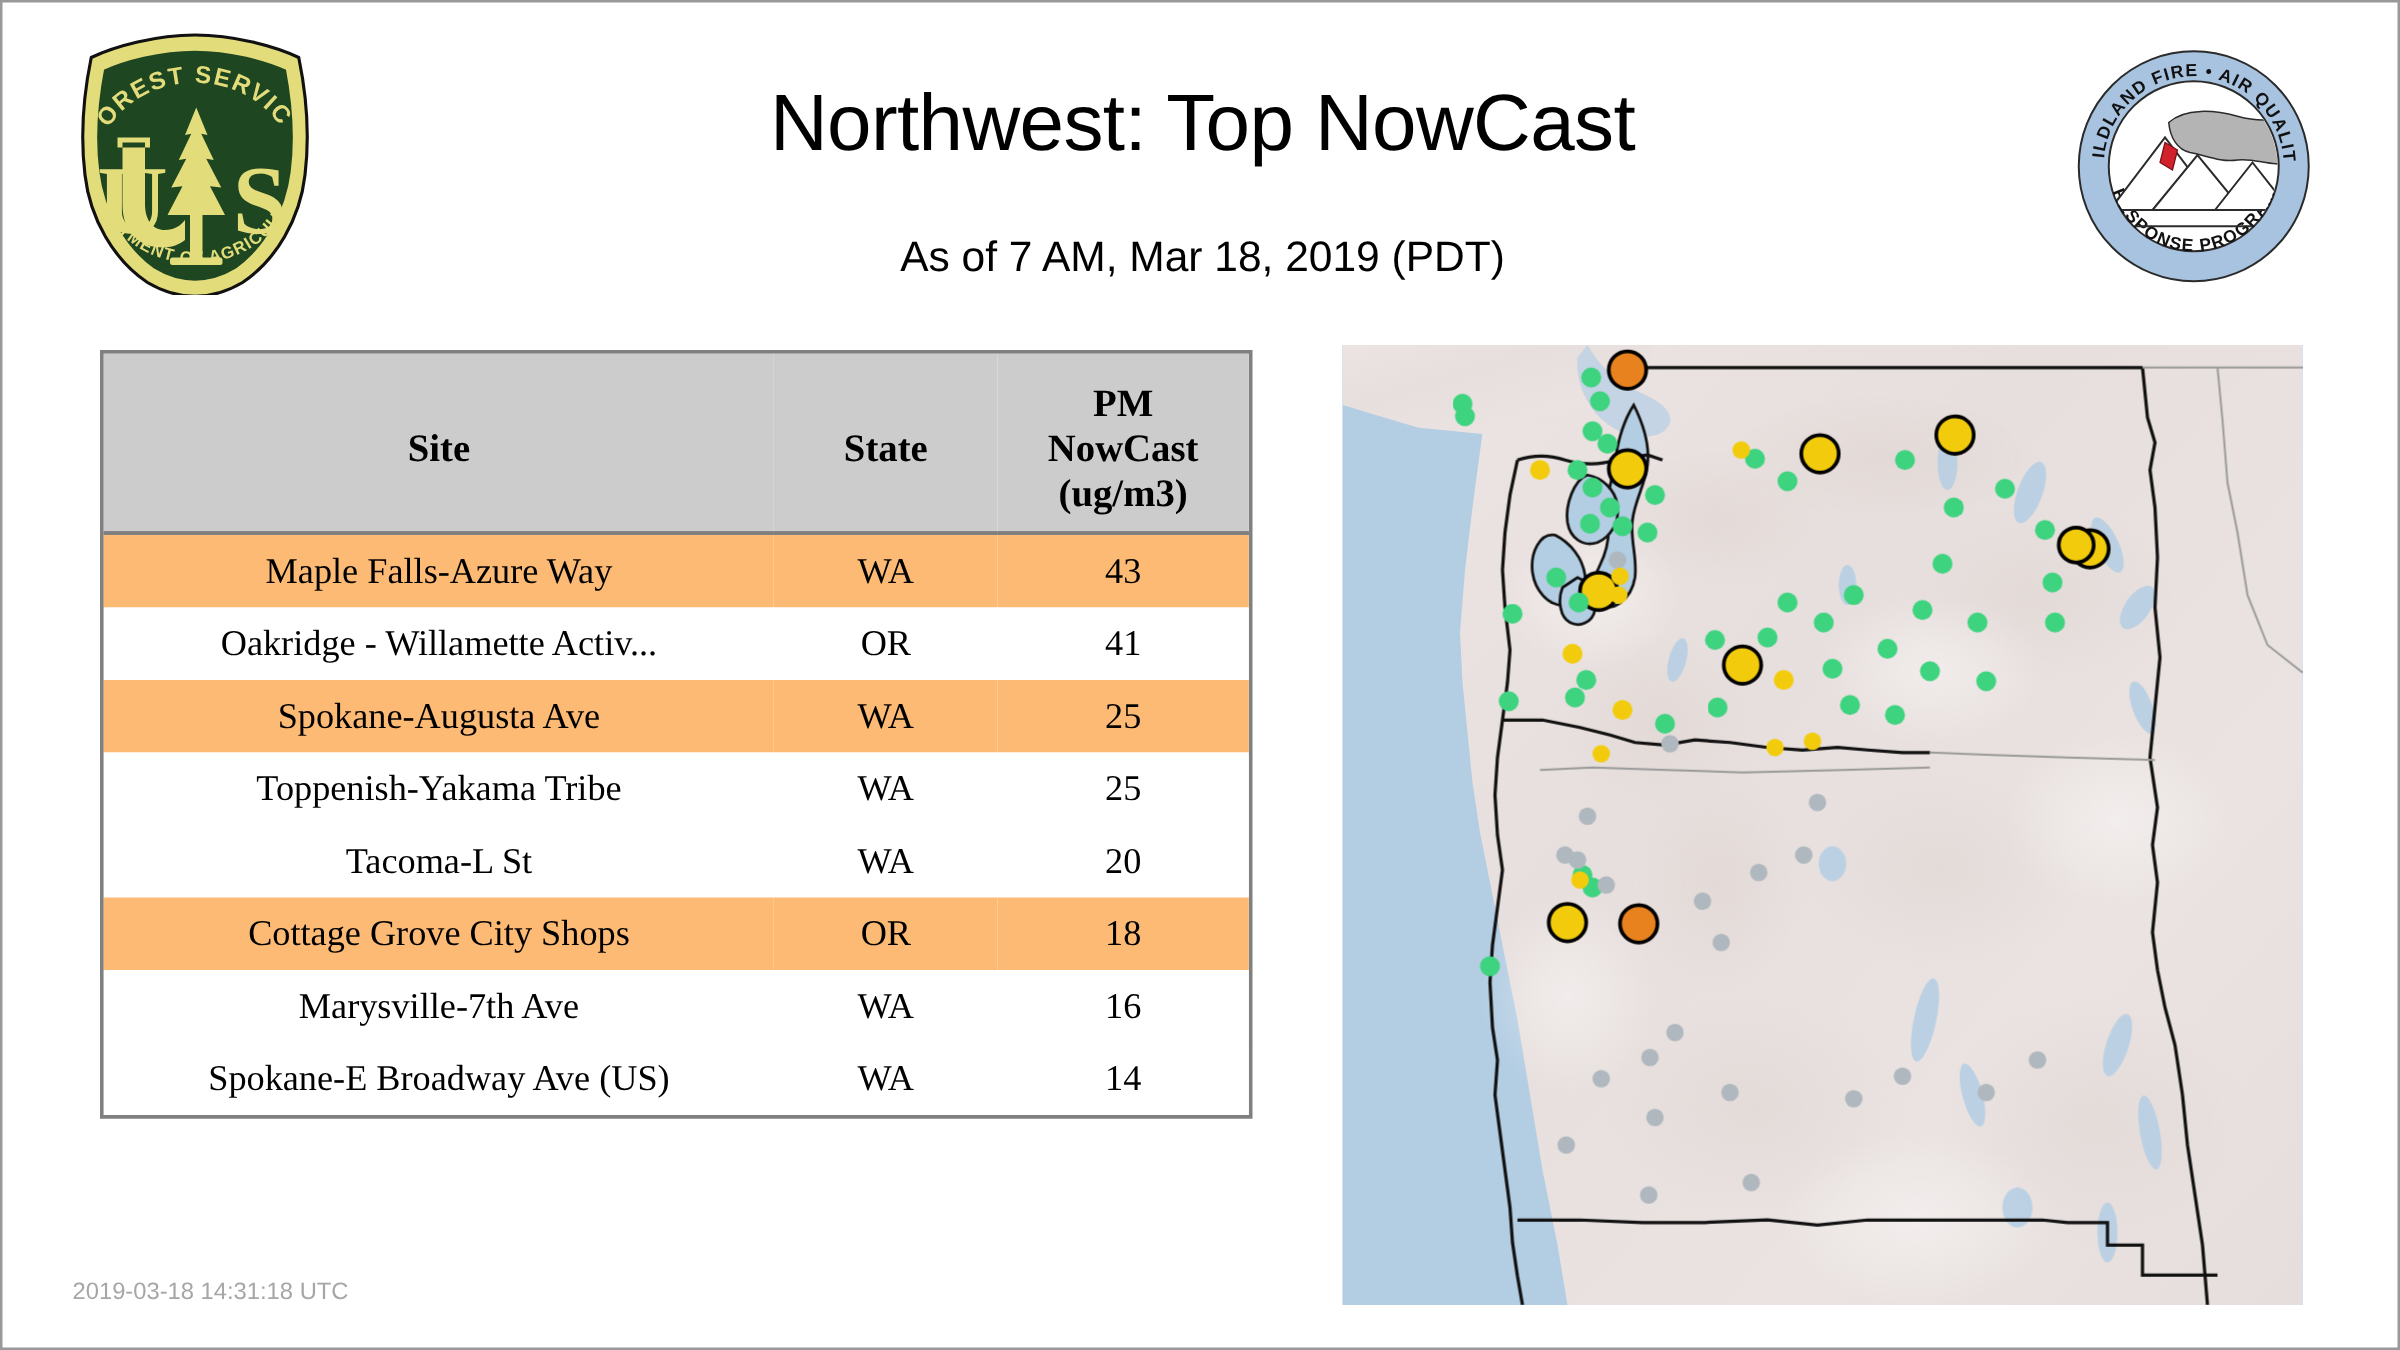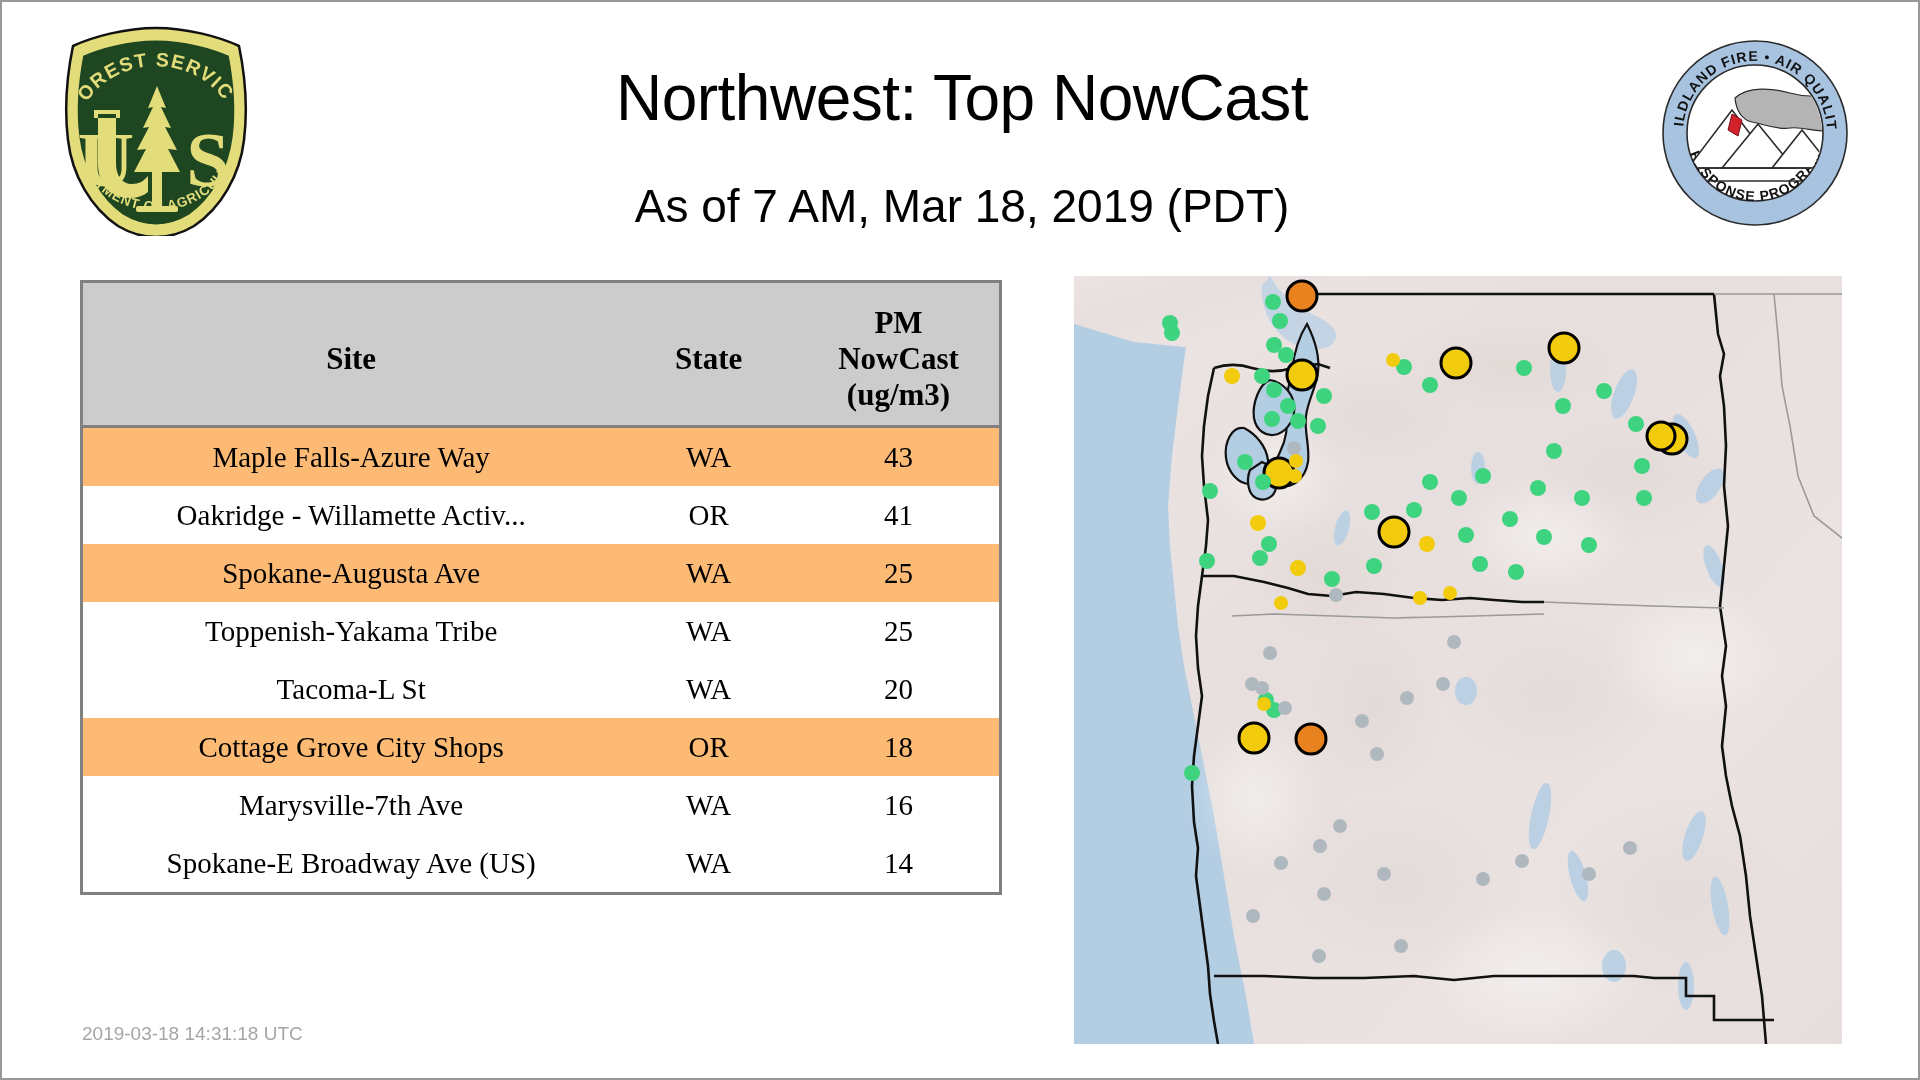--- a/index.html
+++ b/index.html
@@ -52,21 +52,21 @@
     font-family: "Liberation Sans", sans-serif;
     letter-spacing: -0.5px;
     white-space: nowrap;
   }
   #subtitle {
     position: absolute;
     left: 260px;
     top: 183px;
     width: 1400px;
     text-align: center;
-    font-size: 46px;
+    font-size: 34px;
     line-height: 42px;
     color: #000000;
     font-family: "Liberation Sans", sans-serif;
     white-space: nowrap;
   }
 
   
   #table-wrap {
     position: absolute;
     left: 78px;
@@ -111,21 +111,20 @@
 
   
   #footer-ts {
     position: absolute;
     left: 56px;
     top: 1021px;
     font-size: 19px;
     color: #a6a6a6;
     font-family: "Liberation Sans", sans-serif;
     white-space: nowrap;
-    margin-left: 24px;
   }
 
   
   #map {
     position: absolute;
     left: 1072px;
     top: 274px;
     width: 768px;
     height: 768px;
     overflow: hidden;

